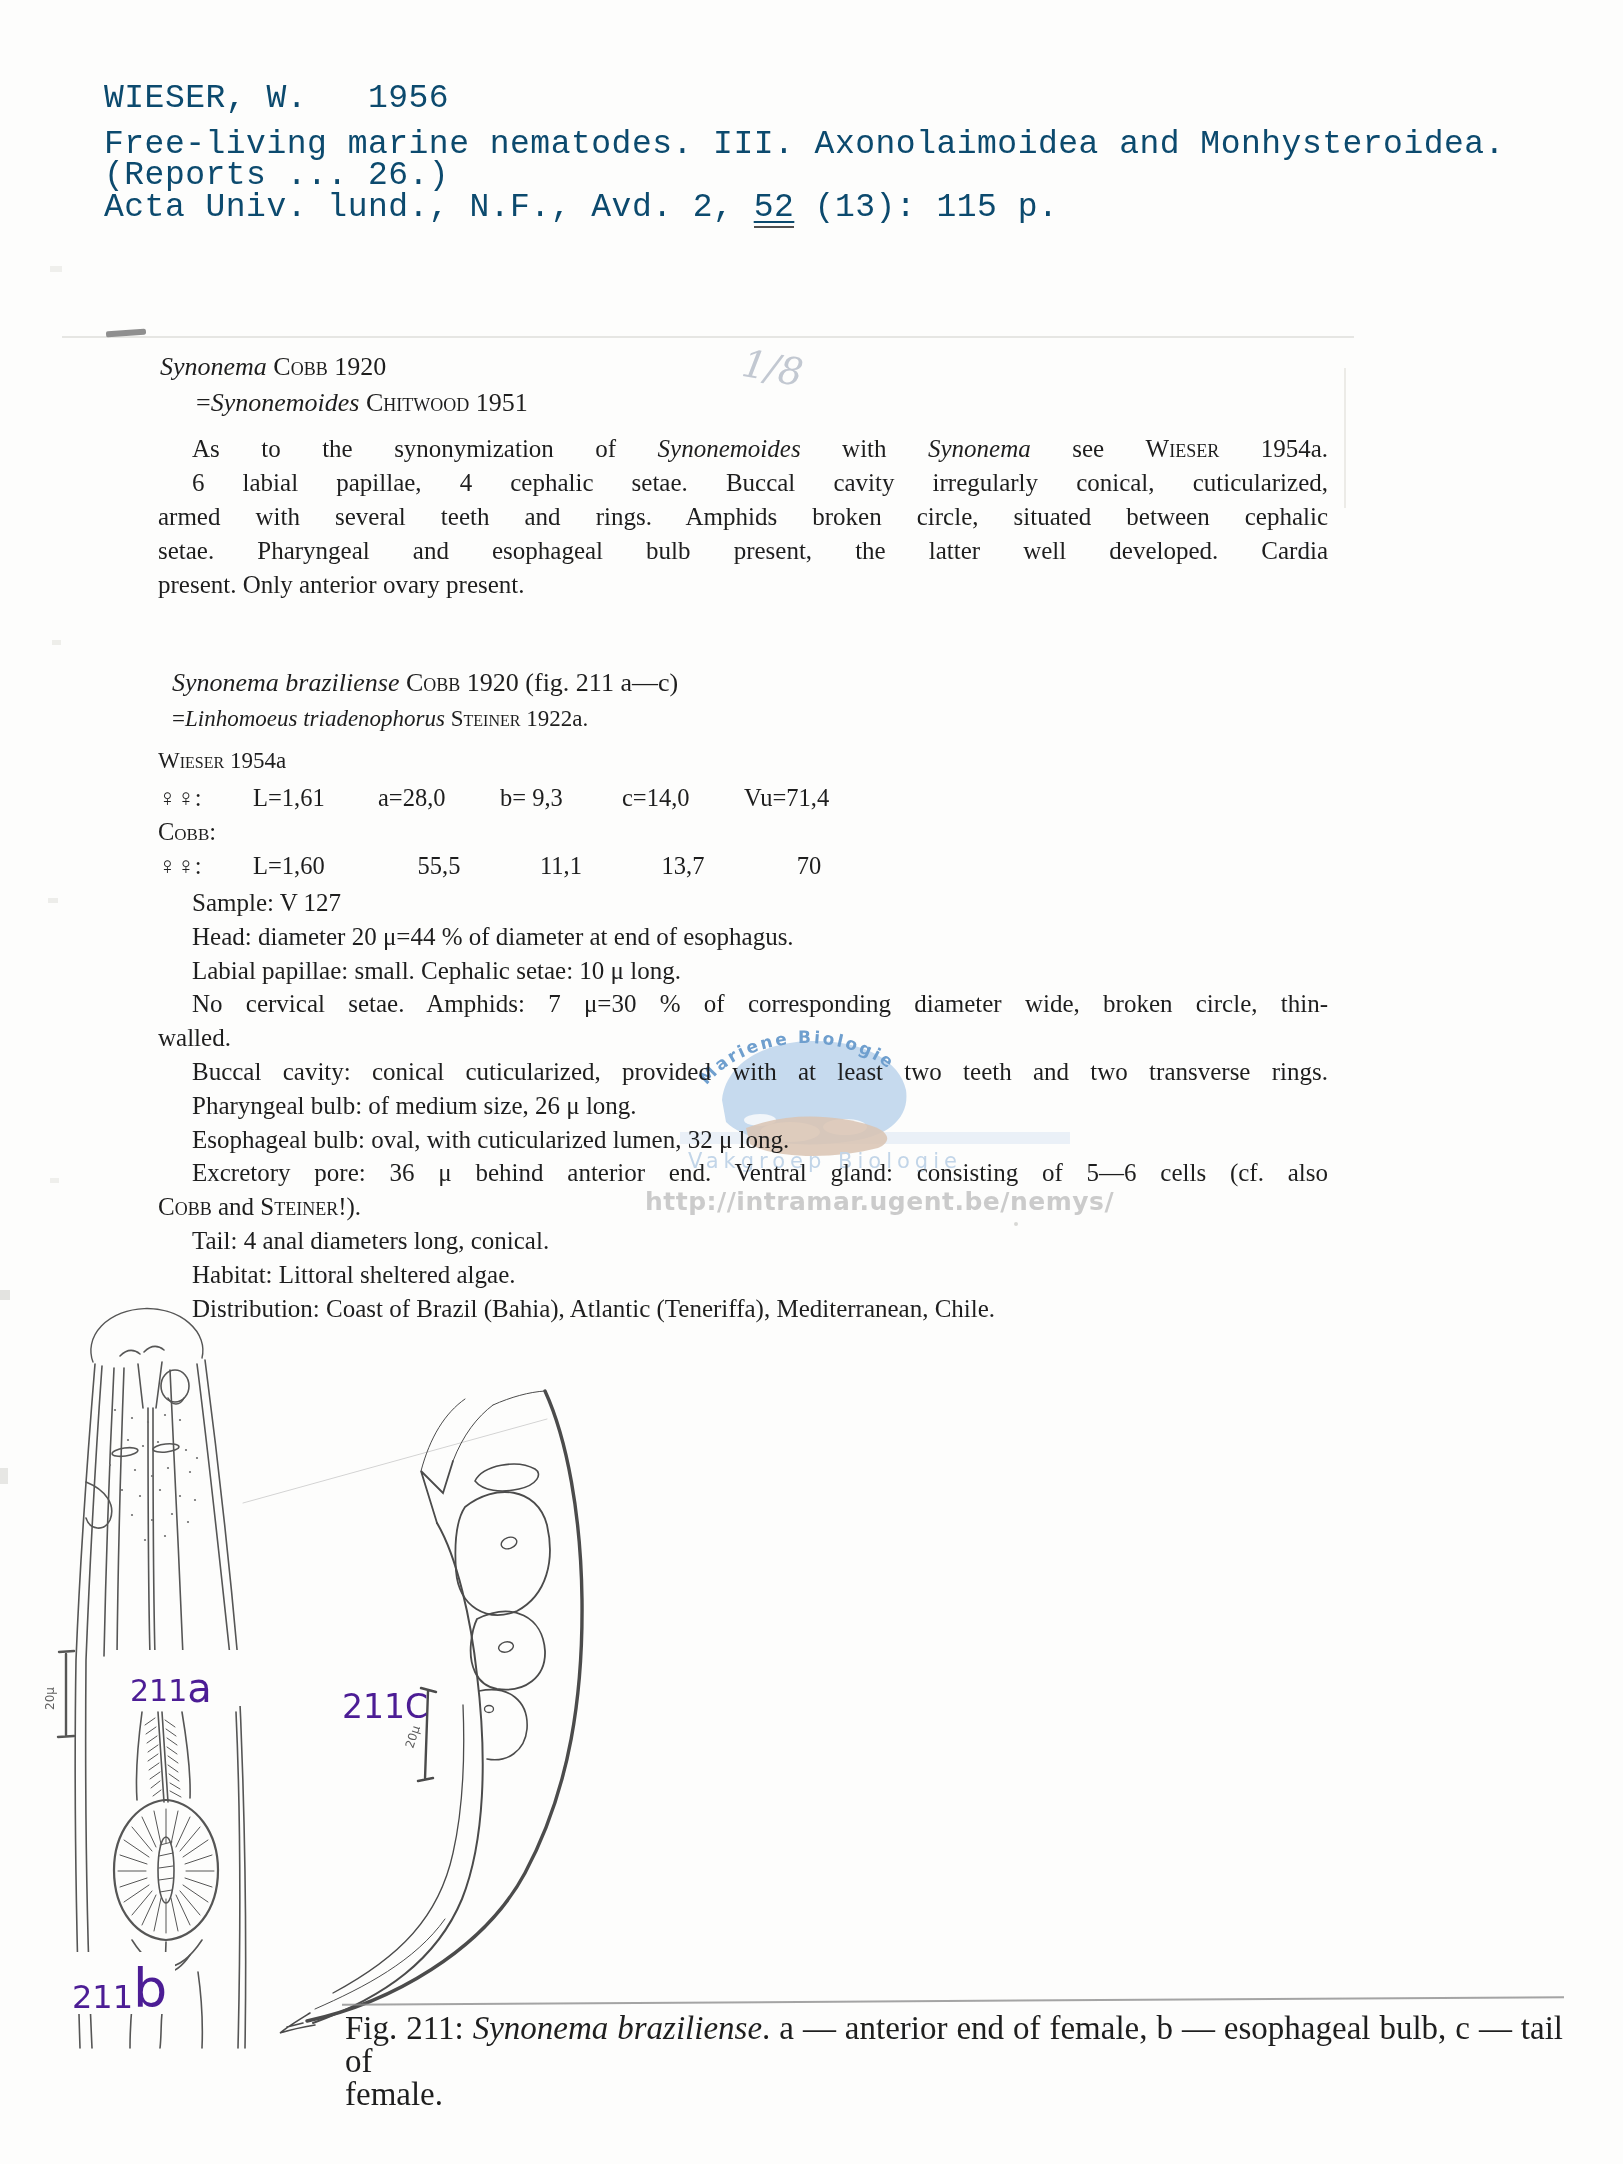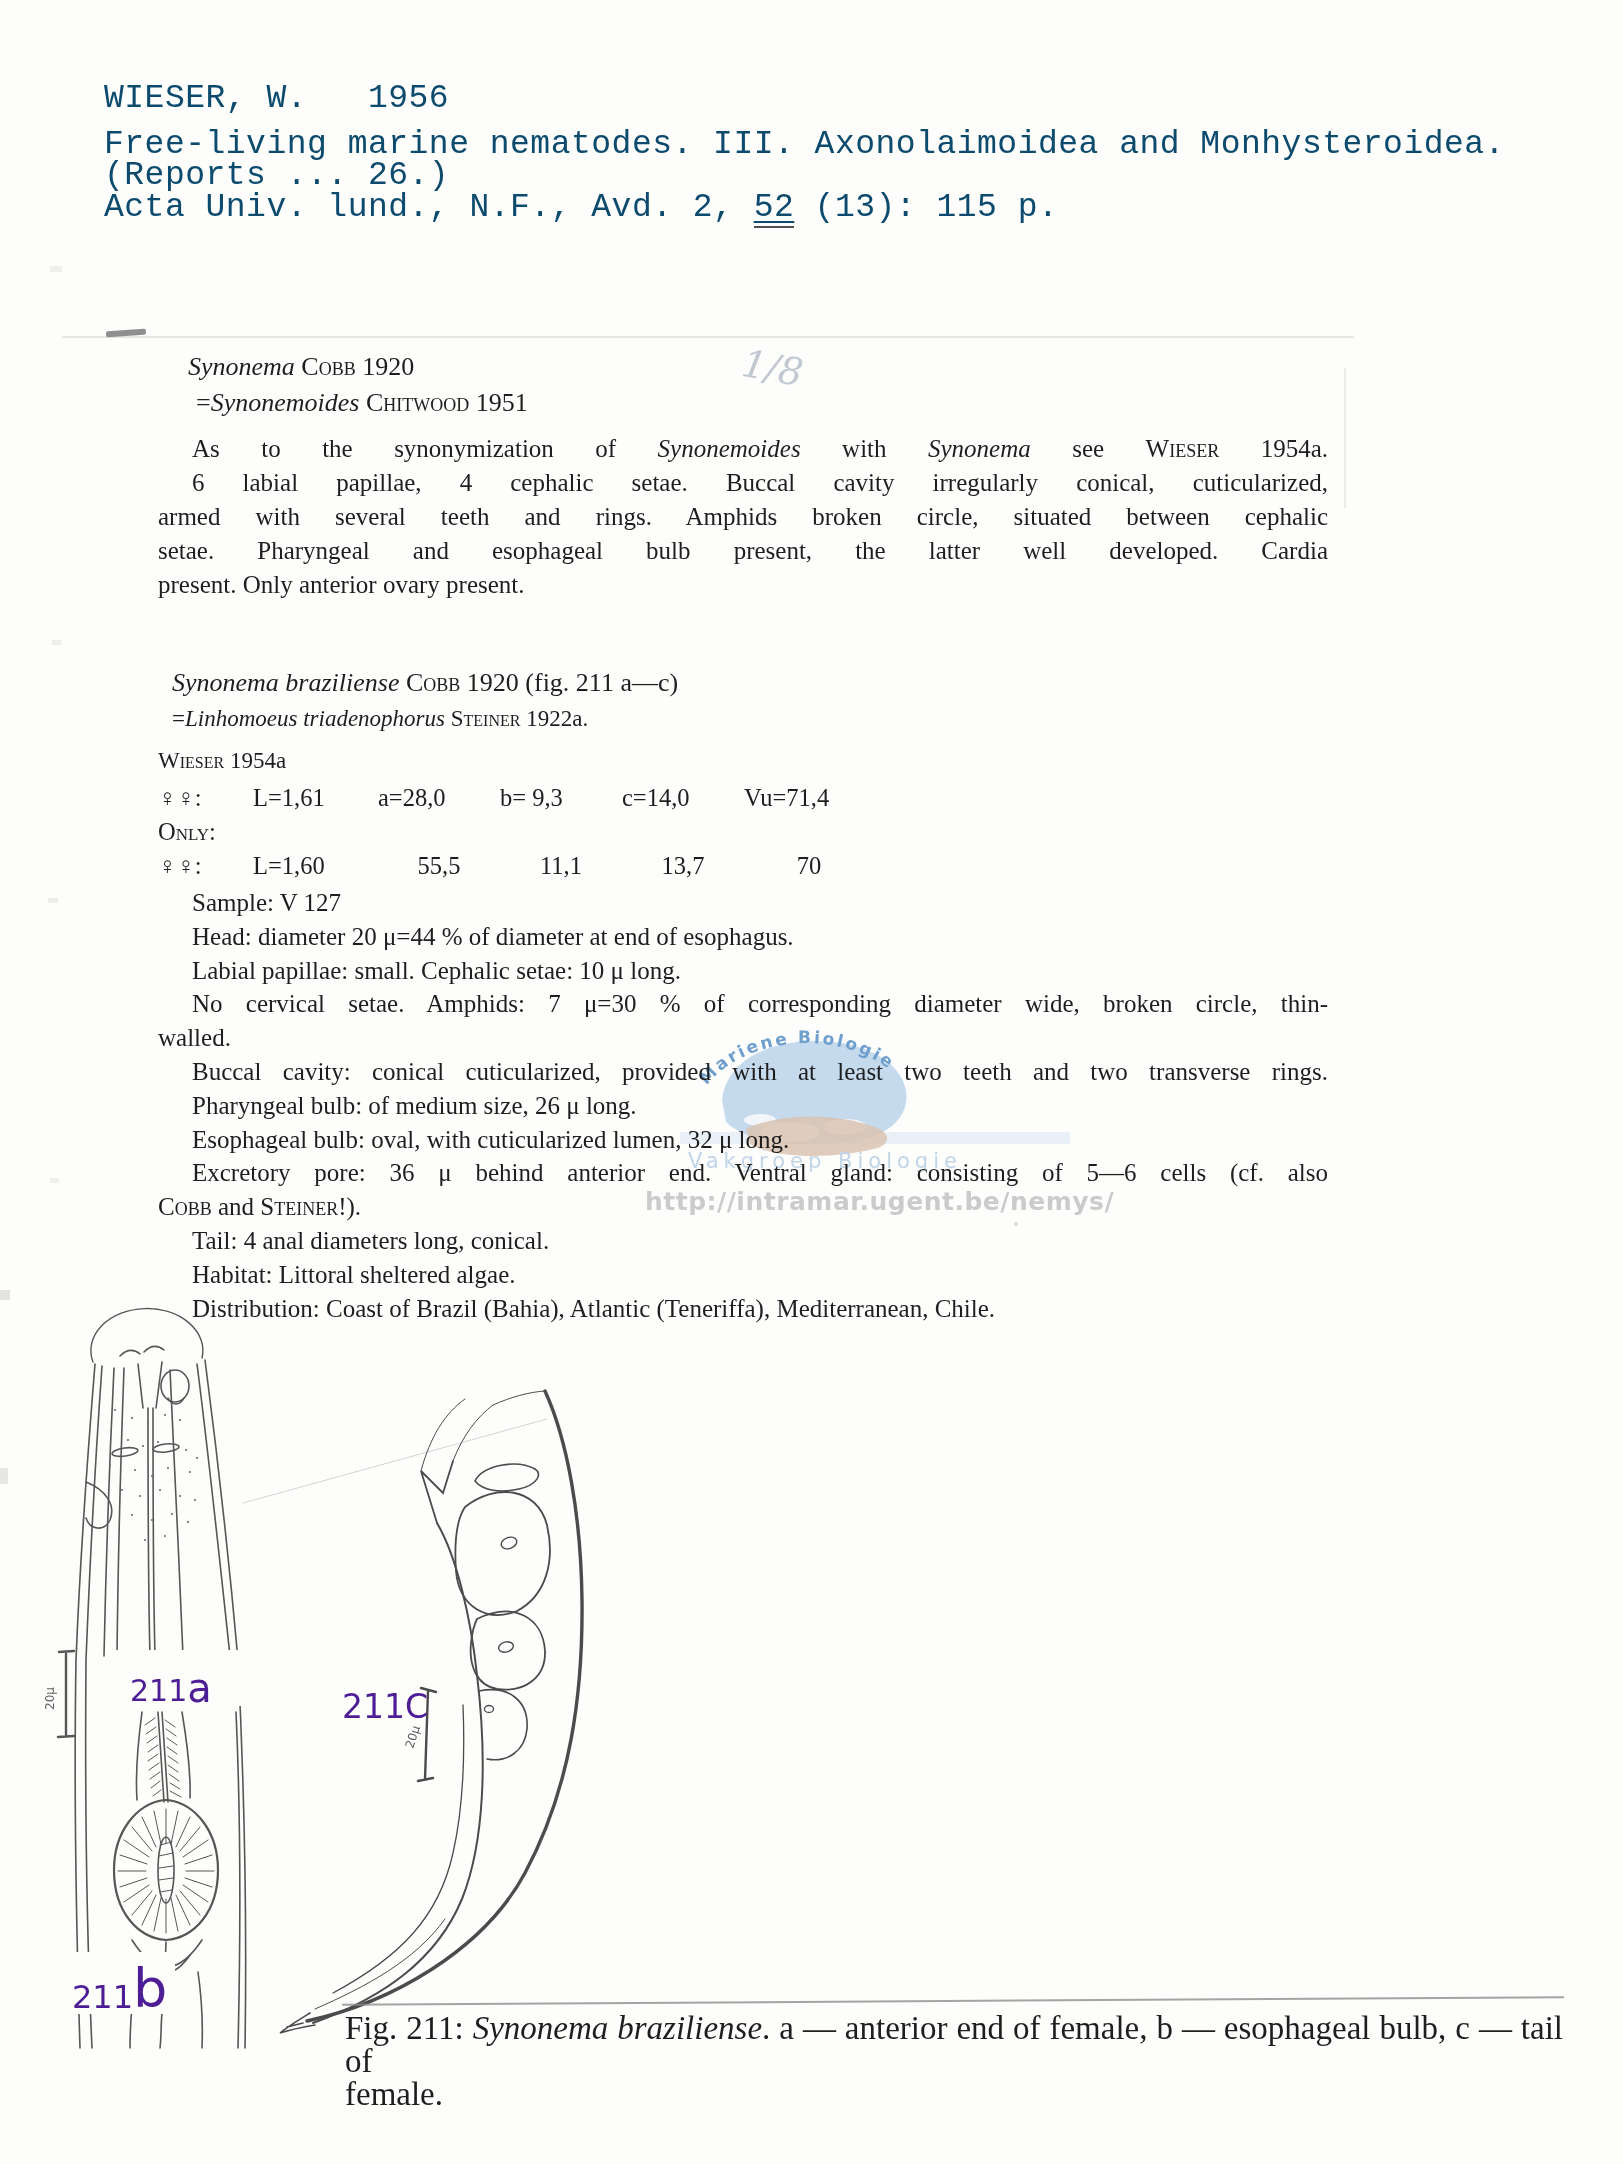--- a/index.html
+++ b/index.html
@@ -81,21 +81,21 @@
     <ellipse cx="790" cy="1132" rx="30" ry="10" fill="#fdfdfc" opacity="0.9"></ellipse>
     <ellipse cx="845" cy="1127" rx="22" ry="8" fill="#fdfdfc" opacity="0.85"></ellipse>
     <ellipse cx="760" cy="1120" rx="16" ry="6" fill="#fdfdfc" opacity="0.8"></ellipse>
     <path d="M 746 1128 C 786 1112 836 1114 872 1126 C 890 1132 892 1142 878 1148 C 832 1160 772 1158 750 1144 Z" fill="#d9c3b2" opacity="0.85"></path>
     <path id="arcp" d="M 702 1092 A 115 85 0 0 1 906 1086" fill="none"></path>
     <text font-size="17" font-weight="bold" letter-spacing="2.5" fill="#6f9fce"><textPath href="#arcp" startOffset="8">Mariene Biologie</textPath></text>
     <text x="688" y="1168" font-size="21" letter-spacing="5" fill="#c2d5e8">Vakgroep Biologie</text>
     <text x="645" y="1210" font-size="25" font-weight="bold" letter-spacing="0.5" fill="#c9c9c9" opacity="0.95">http://intramar.ugent.be/nemys/</text>
   </svg>
 
-  <div class="abs h1" style="left:188px;top:352px;"><span class="i">Synonema</span><span class="sc"> Cobb</span><span> 1920</span></div>
+  <div class="abs h1" style="left:160px;top:352px;"><span class="i">Synonema</span><span class="sc"> Cobb</span><span> 1920</span></div>
   <div class="abs h1" style="left:196px;top:388px;"><span>=</span><span class="i">Synonemoides</span><span class="sc"> Chitwood</span><span> 1951</span></div>
 
   <div class="abs" id="para">
     <div class="line jl ind"><span>As to the synonymization of </span><span class="i">Synonemoides</span><span> with </span><span class="i">Synonema</span><span> see </span><span class="sc">Wieser</span><span> 1954a.</span></div>
     <div class="line jl ind"><span>6 labial papillae, 4 cephalic setae. Buccal cavity irregularly conical, cuticularized,</span></div>
     <div class="line jl"><span>armed with several teeth and rings. Amphids broken circle, situated between cephalic</span></div>
     <div class="line jl"><span>setae. Pharyngeal and esophageal bulb present, the latter well developed. Cardia</span></div>
     <div class="line"><span>present. Only anterior ovary present.</span></div>
   </div>
 
@@ -106,21 +106,21 @@
   <div class="abs" id="mtable">
     <div class="mrow">
       <span class="mcell"><span>♀♀:</span></span>
       <span class="mcell">L=1,61</span>
       <span class="mcell">a=28,0</span>
       <span class="mcell">b= 9,3</span>
       <span class="mcell">c=14,0</span>
       <span class="mcell">Vu=71,4</span>
     </div>
     <div class="mrow">
-      <span class="mcell"><span class="sc">Only:</span></span>
+      <span class="mcell"><span class="sc">Cobb:</span></span>
       <span class="mcell"></span>
         <span class="mcell"></span>
         <span class="mcell"></span>
         <span class="mcell"></span>
         <span class="mcell"></span>
     </div>
     <div class="mrow">
       <span class="mcell"><span>♀♀:</span></span>
       <span class="mcell">L=1,60</span>
       <span class="mcell ctr">55,5</span>

